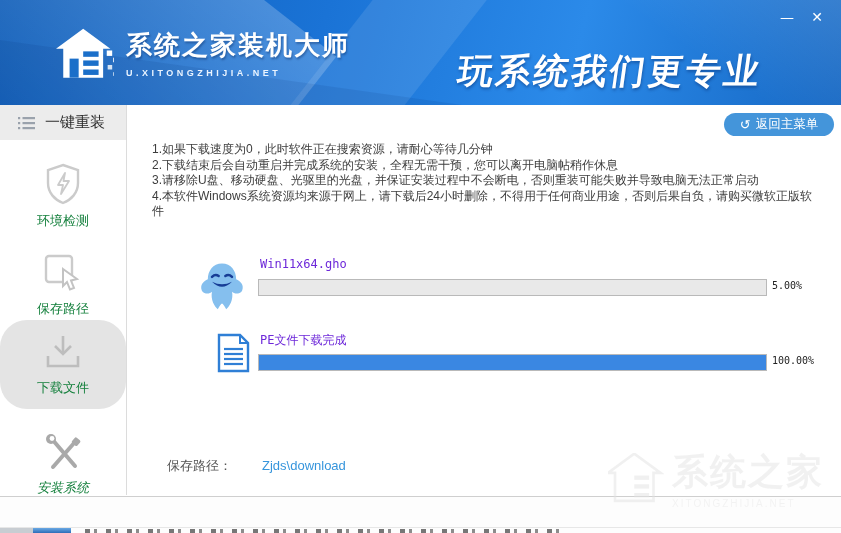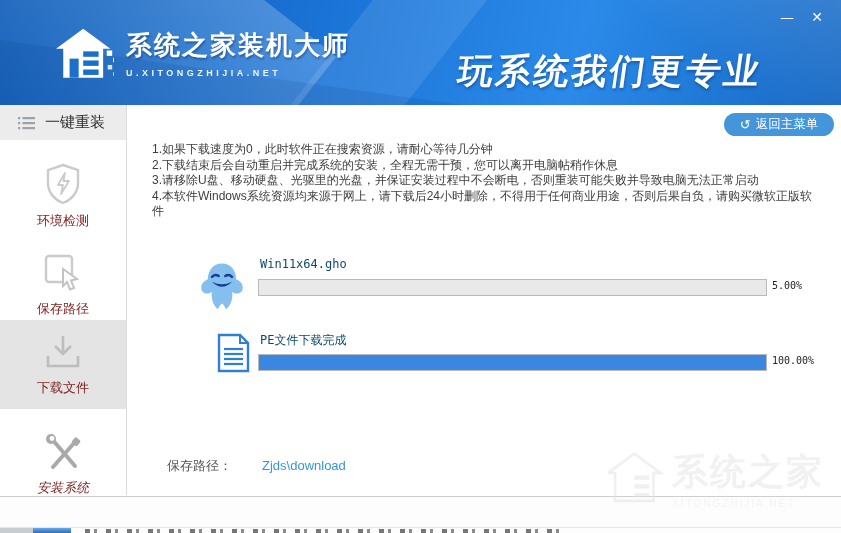--- a/index.html
+++ b/index.html
@@ -52,41 +52,41 @@
   }
   .side-head {
     position:absolute; left:0; top:0; width:126px; height:35px; background:#ececec;
     display:flex; align-items:center; gap:10px; padding-left:18px; cursor:pointer;
   }
   .side-head-label { font-size:15px; color:#2b2b2b; }
   .side-item {
     position:absolute; left:0; width:126px; display:flex; flex-direction:column;
     align-items:center; justify-content:flex-end; cursor:pointer;
   }
-  .side-item .lbl { font-size:13px; color:#7f1d1d; margin-top:7px; }
-  .side-item.active { background:#e4e4e4; }
+  .side-item .lbl { font-size:13px; color:#15803d; margin-top:7px; }
+  .side-item.active { background:#e4e4e4;border-radius:27px; }
   .it-env  { top:45px;  height:80px; }
   .it-sel  { top:133px; height:80px; }
   .it-dl   { top:215px; height:89px; padding-bottom:12px; }
   .it-ins  { top:312px; height:80px;font-style:italic; }
   
   .content { position:absolute; left:127px; top:105px; width:714px; height:392px; background:#fff; }
   .return-btn {
     position:absolute; left:597px; top:8px; width:110px; height:23px;
     border:none; border-radius:12px; background:#4495da; color:#fff;
     font-size:12.5px; cursor:pointer; display:flex; align-items:center; justify-content:center;
     gap:5px; font-family:"Liberation Sans", sans-serif;
   }
   .return-btn .ric { font-size:13px; line-height:1; }
   .tips { position:absolute; left:25px; top:37px; width:672px; font-size:12px;
     color:#3d3d3d; line-height:15.6px; }
   .tips .t-title { margin-bottom:1px; }
   .dl-row { position:absolute; left:0; width:714px; }
   .dl-icon { position:absolute; }
-  .dl-name { position:absolute; left:133px; top:0; font-size:12px; color:#0c4a6e;
+  .dl-name { position:absolute; left:133px; top:0; font-size:12px; color:#6d28d9;
     font-family:"DejaVu Sans Mono", monospace; }
   .dl-barwrap {
     position:absolute; left:131px; top:22px; width:509px; height:17px;
     background:#e9e9e9; border:1px solid #b9b9b9;
   }
   .dl-fill { height:100%; width:0; }
   .dl-pct { position:absolute; left:645px; top:23px; font-size:10px; color:#222;
     font-family:"DejaVu Sans Mono", monospace; }
   .row1 { top:152px; }
   .row2 { top:227px; }

